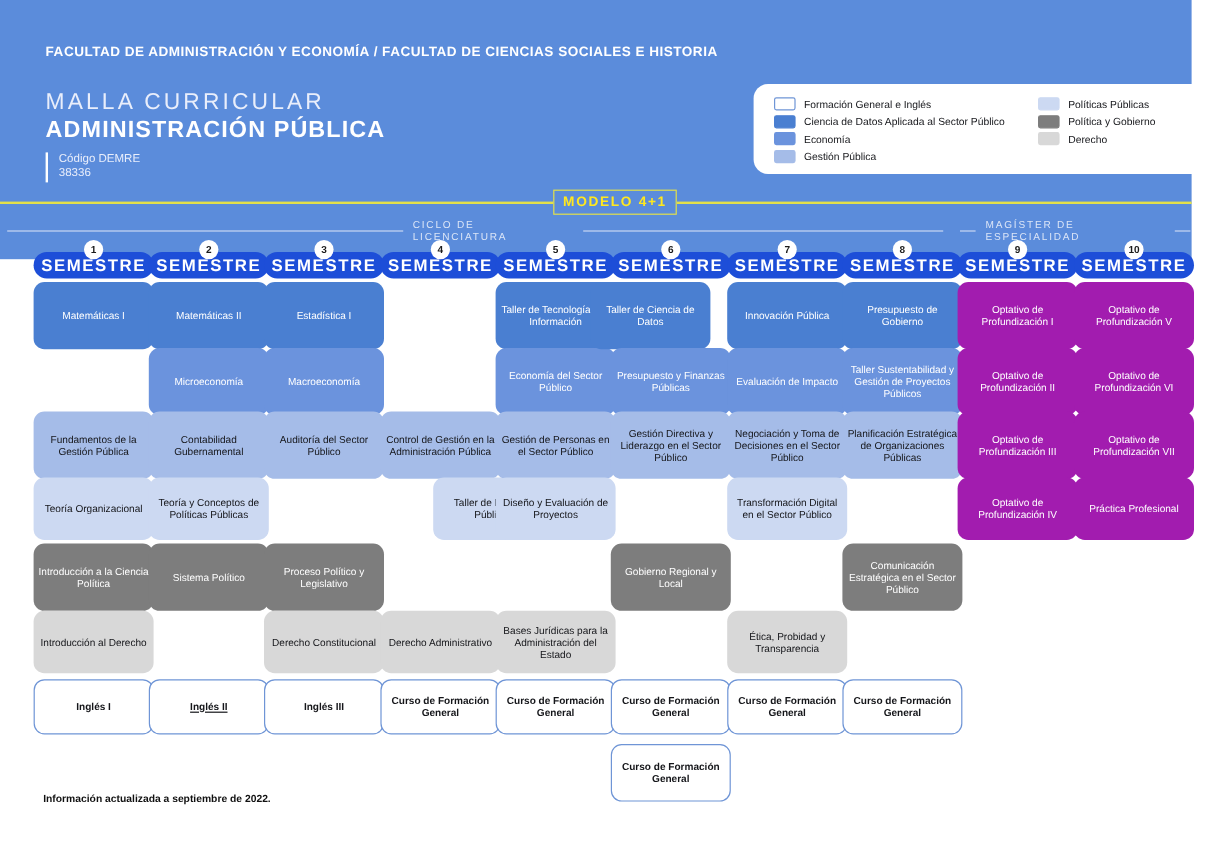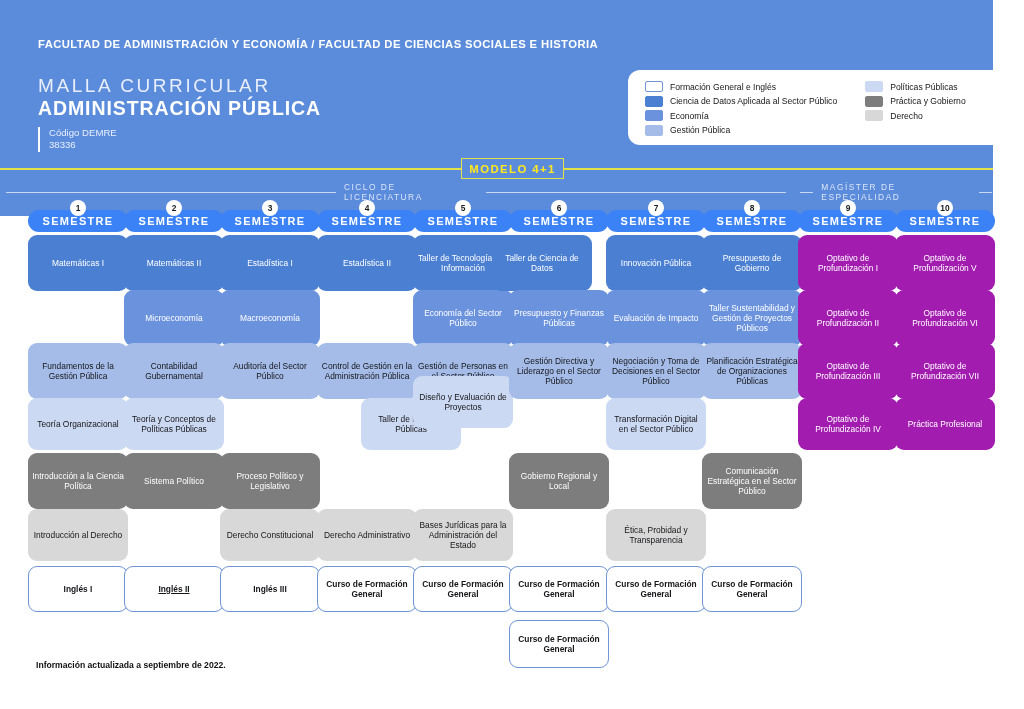--- a/index.html
+++ b/index.html
@@ -117,24 +117,24 @@
     left: 0; top: 0;
     width: 1024px; height: 709px;
     pointer-events: none;
   }
   .col { position: absolute; top: 0; width: 100px; pointer-events: auto; }
 
   .sem-header {
     position: absolute;
     top: 210px;
     width: 100px; height: 22px;
-    background: #3b82f6;
+    background: #1d4ed8;
     border-radius: 11px;
     color: #ffffff;
-    font-size: 11px;
+    font-size: 14px;
     font-weight: bold;
     letter-spacing: 1.3px;
     display: flex; align-items: center; justify-content: center;
   }
   .sem-num {
     position: absolute;
     top: 200px; left: 42px;
     width: 16px; height: 16px;
     border-radius: 50%;
     background: #ffffff;
@@ -206,21 +206,21 @@
         <span class="legend-label">Gestión Pública</span>
       </div>
     </div>
   <div class="legend-col right" id="legend-right">
       <div class="legend-row">
         <span class="legend-swatch" style="background: rgb(204, 217, 242); border: 1px solid rgb(204, 217, 242);"></span>
         <span class="legend-label">Políticas Públicas</span>
       </div>
       <div class="legend-row">
         <span class="legend-swatch" style="background: rgb(125, 125, 125); border: 1px solid rgb(125, 125, 125);"></span>
-        <span class="legend-label">Práctica y Gobierno</span>
+        <span class="legend-label">Política y Gobierno</span>
       </div>
       <div class="legend-row">
         <span class="legend-swatch" style="background: rgb(216, 216, 216); border: 1px solid rgb(216, 216, 216);"></span>
         <span class="legend-label">Derecho</span>
       </div>
     </div>
 </div>
 
 <div id="modelo-rule"></div>
 <div id="modelo-badge">MODELO 4+1</div>
@@ -288,29 +288,28 @@
     <div class="cbox cat-gestion" style="left: 124px; top: 343px; height: 56px;">Contabilidad Gubernamental</div>
     <div class="cbox cat-politicasp" style="left: 124px; top: 398px; height: 52px;">Teoría y Conceptos de Políticas Públicas</div>
     <div class="cbox cat-politicagob" style="left: 124px; top: 453px; height: 56px;">Sistema Político</div>
     <div class="cbox cat-formacion" style="left: 124px; top: 566px; height: 46px; text-decoration: underline;">Inglés II</div>
     <div class="cbox cat-ciencia" style="left: 220px; top: 235px; height: 56px;">Estadística I</div>
     <div class="cbox cat-economia" style="left: 220px; top: 290px; height: 56px;">Macroeconomía</div>
     <div class="cbox cat-gestion" style="left: 220px; top: 343px; height: 56px;">Auditoría del Sector Público</div>
     <div class="cbox cat-politicagob" style="left: 220px; top: 453px; height: 56px;">Proceso Político y Legislativo</div>
     <div class="cbox cat-derecho" style="left: 220px; top: 509px; height: 52px;">Derecho Constitucional</div>
     <div class="cbox cat-formacion" style="left: 220px; top: 566px; height: 46px;">Inglés III</div>
-    <div class="cbox cat-ciencia" style="left: 317px; top: 235px; height: 56px;">Estadística II</div>
     <div class="cbox cat-gestion" style="left: 317px; top: 343px; height: 56px;">Control de Gestión en la Administración Pública</div>
     <div class="cbox cat-politicasp" style="left: 317px; top: 398px; height: 52px; margin-left: 44px;">Taller de Políticas Públicas</div>
     <div class="cbox cat-derecho" style="left: 317px; top: 509px; height: 52px;">Derecho Administrativo</div>
     <div class="cbox cat-formacion" style="left: 317px; top: 566px; height: 46px;">Curso de Formación General</div>
     <div class="cbox cat-ciencia" style="left: 413px; top: 235px; height: 56px;">Taller de Tecnologías de Información</div>
     <div class="cbox cat-economia" style="left: 413px; top: 290px; height: 56px;">Economía del Sector Público</div>
     <div class="cbox cat-gestion" style="left: 413px; top: 343px; height: 56px;">Gestión de Personas en el Sector Público</div>
-    <div class="cbox cat-politicasp" style="left: 413px; top: 376px; height: 52px;">Diseño y Evaluación de Proyectos</div>
+    <div class="cbox cat-politicasp" style="left: 413px; top: 398px; height: 52px;">Diseño y Evaluación de Proyectos</div>
     <div class="cbox cat-derecho" style="left: 413px; top: 509px; height: 52px;">Bases Jurídicas para la Administración del Estado</div>
     <div class="cbox cat-formacion" style="left: 413px; top: 566px; height: 46px;">Curso de Formación General</div>
     <div class="cbox cat-ciencia" style="left: 492px; top: 235px; height: 56px;">Taller de Ciencia de Datos</div>
     <div class="cbox cat-economia" style="left: 509px; top: 290px; height: 56px;">Presupuesto y Finanzas Públicas</div>
     <div class="cbox cat-gestion" style="left: 509px; top: 343px; height: 56px;">Gestión Directiva y Liderazgo en el Sector Público</div>
     <div class="cbox cat-politicagob" style="left: 509px; top: 453px; height: 56px;">Gobierno Regional y Local</div>
     <div class="cbox cat-formacion" style="left: 509px; top: 566px; height: 46px;">Curso de Formación General</div>
     <div class="cbox cat-formacion" style="left: 509px; top: 620px; height: 48px;">Curso de Formación General</div>
     <div class="cbox cat-ciencia" style="left: 606px; top: 235px; height: 56px;">Innovación Pública</div>
     <div class="cbox cat-economia" style="left: 606px; top: 290px; height: 56px;">Evaluación de Impacto</div>

